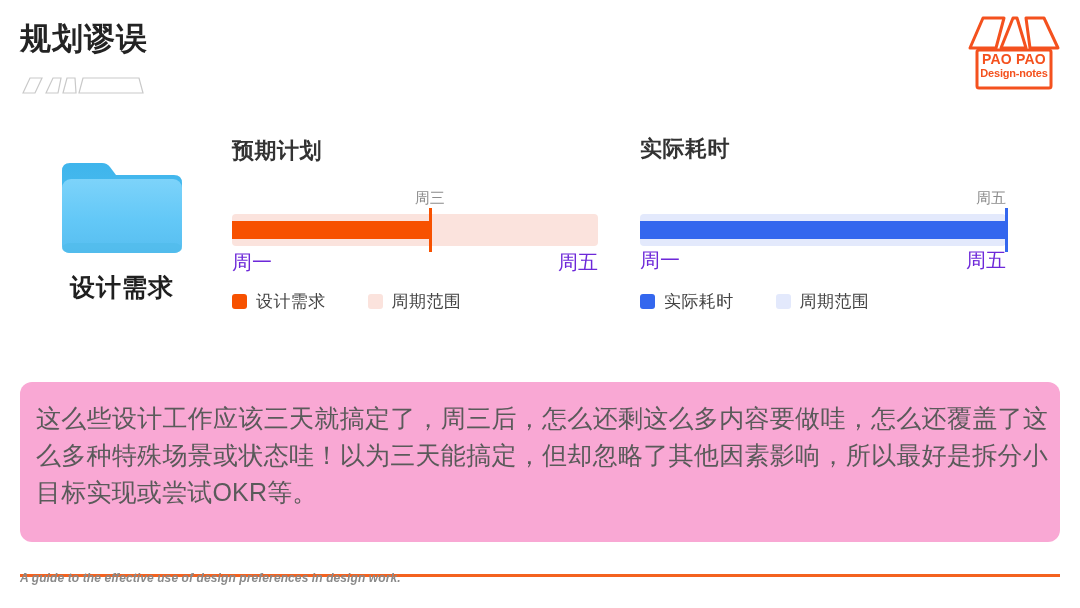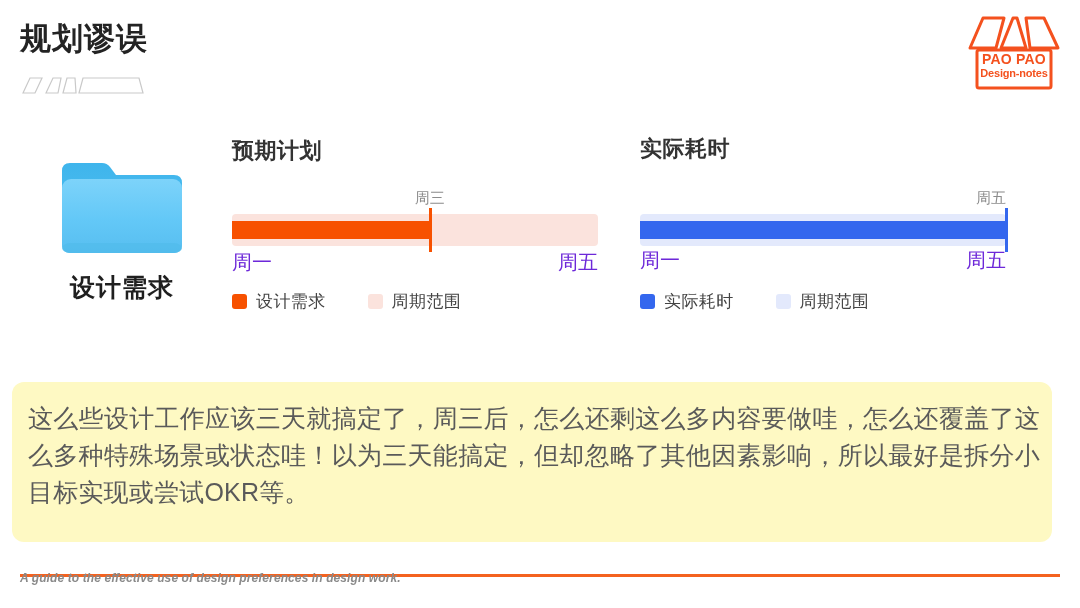--- a/index.html
+++ b/index.html
@@ -183,25 +183,25 @@
   .legend-text {
     font-size: 17px;
     color: #444444;
     letter-spacing: 0.4px;
     white-space: nowrap;
   }
 
   
   .note-panel {
     position: absolute;
-    left: 12px;
+    left: 20px;
     top: 382px;
     width: 1040px;
     height: 160px;
-    background: #fef9c3;
+    background: #f9a8d4;
     border-radius: 12px;
     box-sizing: border-box;
   }
   .note-text {
     position: absolute;
     left: 16px;
     top: 18px;
     width: 1012px;
     font-size: 25px;
     line-height: 37px;

